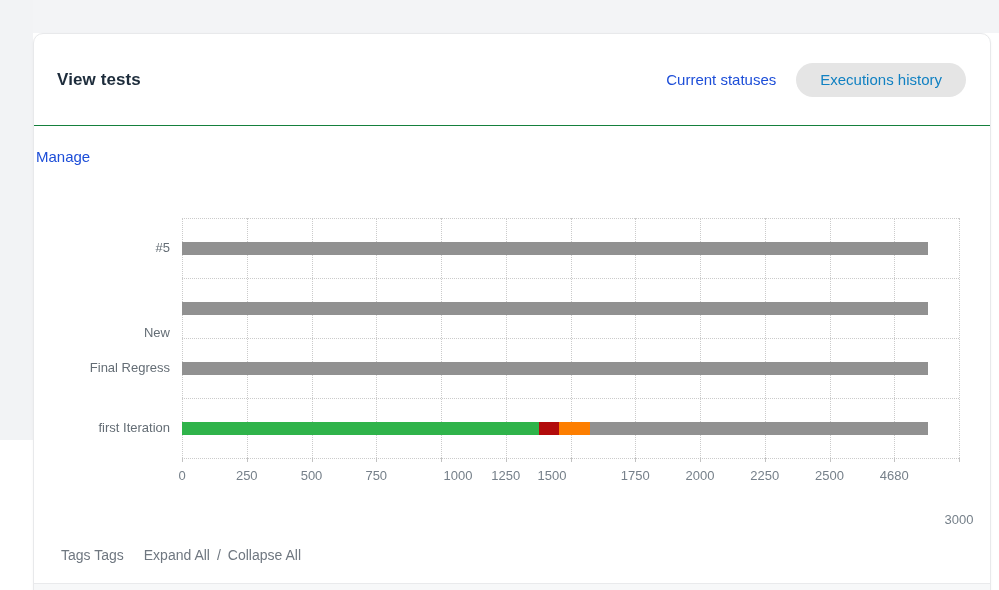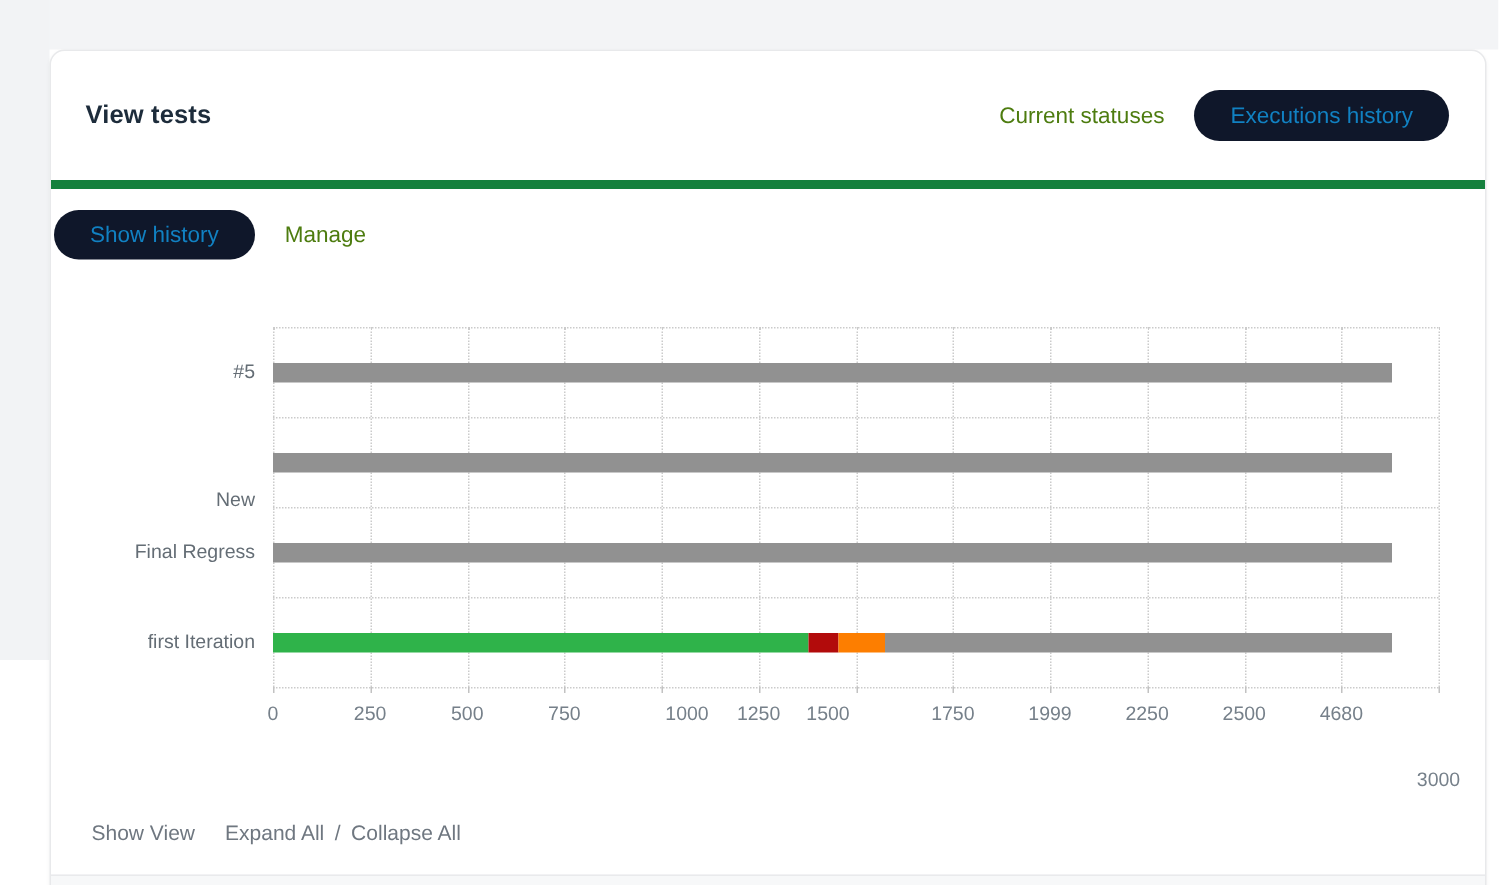--- a/index.html
+++ b/index.html
@@ -25,36 +25,36 @@
     background: #ffffff;
     border: 1px solid #e8e9eb;
     border-radius: 10px;
     box-shadow: 0 1px 3px rgba(0,0,0,0.04);
     overflow: hidden;
   }
 
   
   .card-header {
     position: absolute; left: 0; top: 0; right: 0; height: 92px;
-    border-bottom: 6px solid #15803d;
+    border-bottom: 1px solid #15803d;
     display: flex; align-items: center; justify-content: space-between;
     padding: 0 24px 0 23px;
   }
   .page-title {
     font-size: 17px; font-weight: bold; color: #1d2c3b; letter-spacing: 0.1px;
   }
   .header-actions { display: flex; align-items: center; gap: 20px; }
   a.blue-link, .blue-link {
-    color: #4d7c0f; font-size: 15px; text-decoration: none; cursor: pointer;
+    color: #1d4ed8; font-size: 15px; text-decoration: none; cursor: pointer;
     white-space: nowrap;
   }
   .pill {
     display: inline-flex; align-items: center; justify-content: center;
     height: 34px; padding: 0 24px;
-    background: #0f172a; border-radius: 17px;
+    background: #e5e5e5; border-radius: 17px;
     color: #1181c2; font-size: 15px; cursor: pointer; white-space: nowrap;
   }
 
   
   .toolbar {
     position: absolute; left: 2px; top: 106px; height: 33px;
     display: flex; align-items: center; gap: 20px;
   }
   .toolbar .pill { height: 33px; border-radius: 17px; }
 
@@ -104,21 +104,20 @@
 
     <div class="card-header">
       <div class="page-title">View tests</div>
       <div class="header-actions">
         <a class="blue-link">Current statuses</a>
         <span class="pill">Executions history</span>
       </div>
     </div>
 
     <div class="toolbar">
-      <span class="pill">Show history</span>
       <a class="blue-link">Manage</a>
     </div>
 
     <div class="chart">
       <div class="cat-labels">
           <div class="cat-label" style="top: 22px;">#5</div>
           <div class="cat-label" style="top: 82px; margin-top: 25px;">New</div>
           <div class="cat-label" style="top: 142px;">Final Regress</div>
           <div class="cat-label" style="top: 202px;">first Iteration</div>
         </div>
@@ -147,21 +146,21 @@
           <div class="tickmark" style="left: 323.75px;"></div>
           <div class="x-label" style="left: 323.75px;">1250</div>
           <div class="vgrid" style="left: 388.5px;"></div>
           <div class="tickmark" style="left: 388.5px;"></div>
           <div class="x-label" style="left: 370px;">1500</div>
           <div class="vgrid" style="left: 453.25px;"></div>
           <div class="tickmark" style="left: 453.25px;"></div>
           <div class="x-label" style="left: 453.25px;">1750</div>
           <div class="vgrid" style="left: 518px;"></div>
           <div class="tickmark" style="left: 518px;"></div>
-          <div class="x-label" style="left: 518px;">1999</div>
+          <div class="x-label" style="left: 518px;">2000</div>
           <div class="vgrid" style="left: 582.75px;"></div>
           <div class="tickmark" style="left: 582.75px;"></div>
           <div class="x-label" style="left: 582.75px;">2250</div>
           <div class="vgrid" style="left: 647.5px;"></div>
           <div class="tickmark" style="left: 647.5px;"></div>
           <div class="x-label" style="left: 647.5px;">2500</div>
           <div class="vgrid" style="left: 712.25px;"></div>
           <div class="tickmark" style="left: 712.25px;"></div>
           <div class="x-label" style="left: 712.25px;">4680</div>
           <div class="vgrid" style="left: 777px;"></div>
@@ -179,21 +178,21 @@
           <div class="bar" style="top: 203.5px;">
             <div class="bar-seg" style="width: 357.42px; background: rgb(47, 179, 74);"></div>
             <div class="bar-seg" style="width: 19.425px; background: rgb(178, 11, 11);"></div>
             <div class="bar-seg" style="width: 31.08px; background: rgb(253, 126, 0);"></div>
             <div class="bar-seg" style="width: 337.995px; background: rgb(145, 145, 145);"></div>
           </div>
         </div>
     </div>
 
     <div class="bottom-links">
-      <a class="first">Show View</a>
+      <a class="first">Tags Tags</a>
       <a>Expand All</a>
       <span class="sep">/</span>
       <a>Collapse All</a>
     </div>
 
     <div class="card-footer-strip"></div>
   </div>
 </div>
 
 </body></html>

